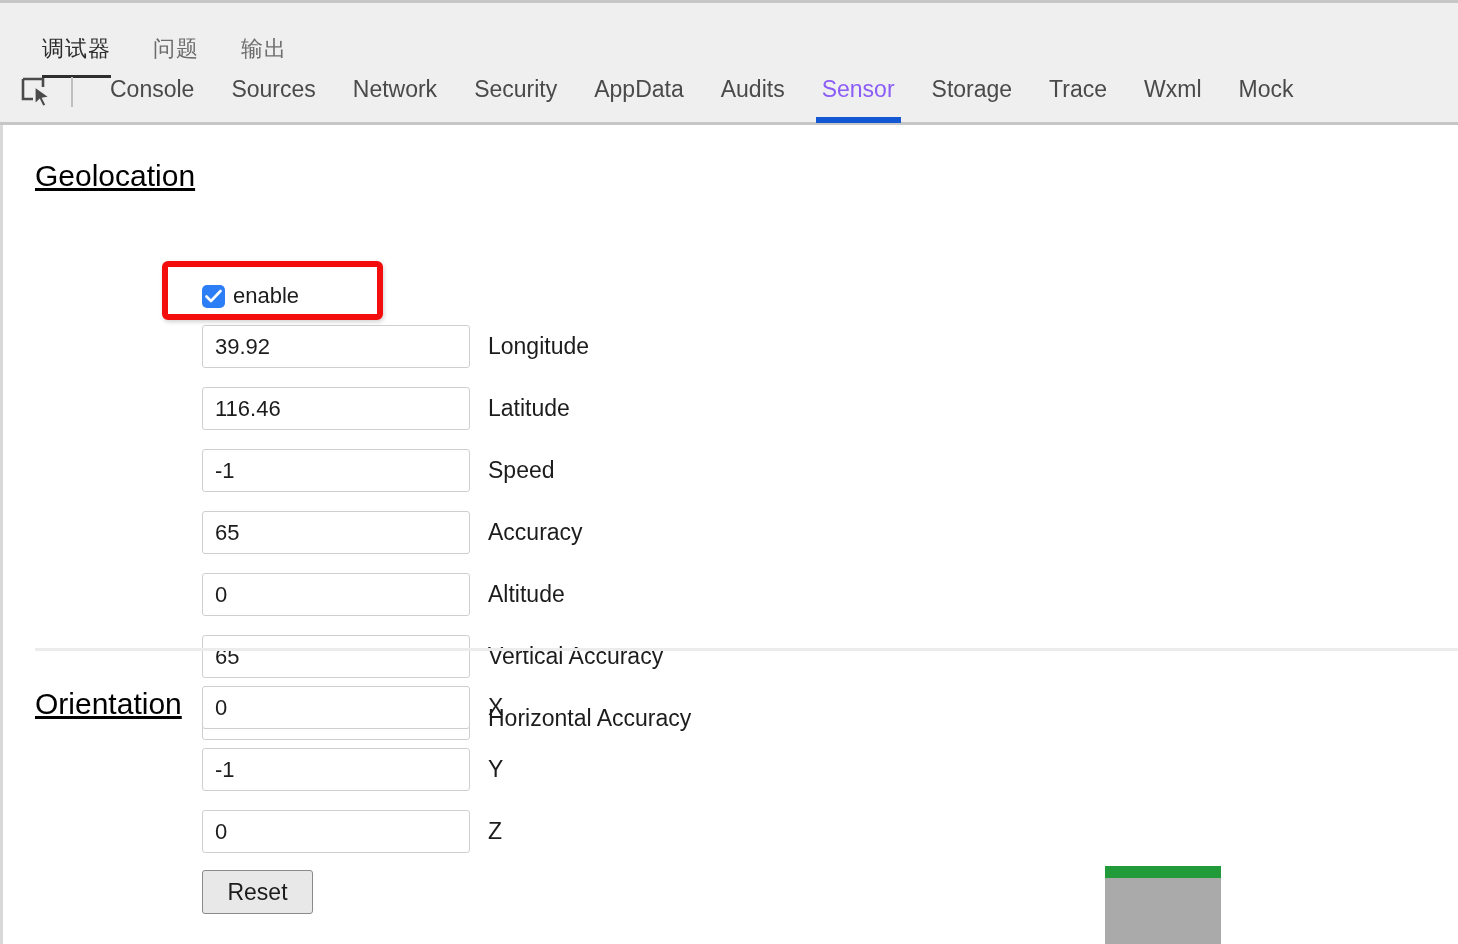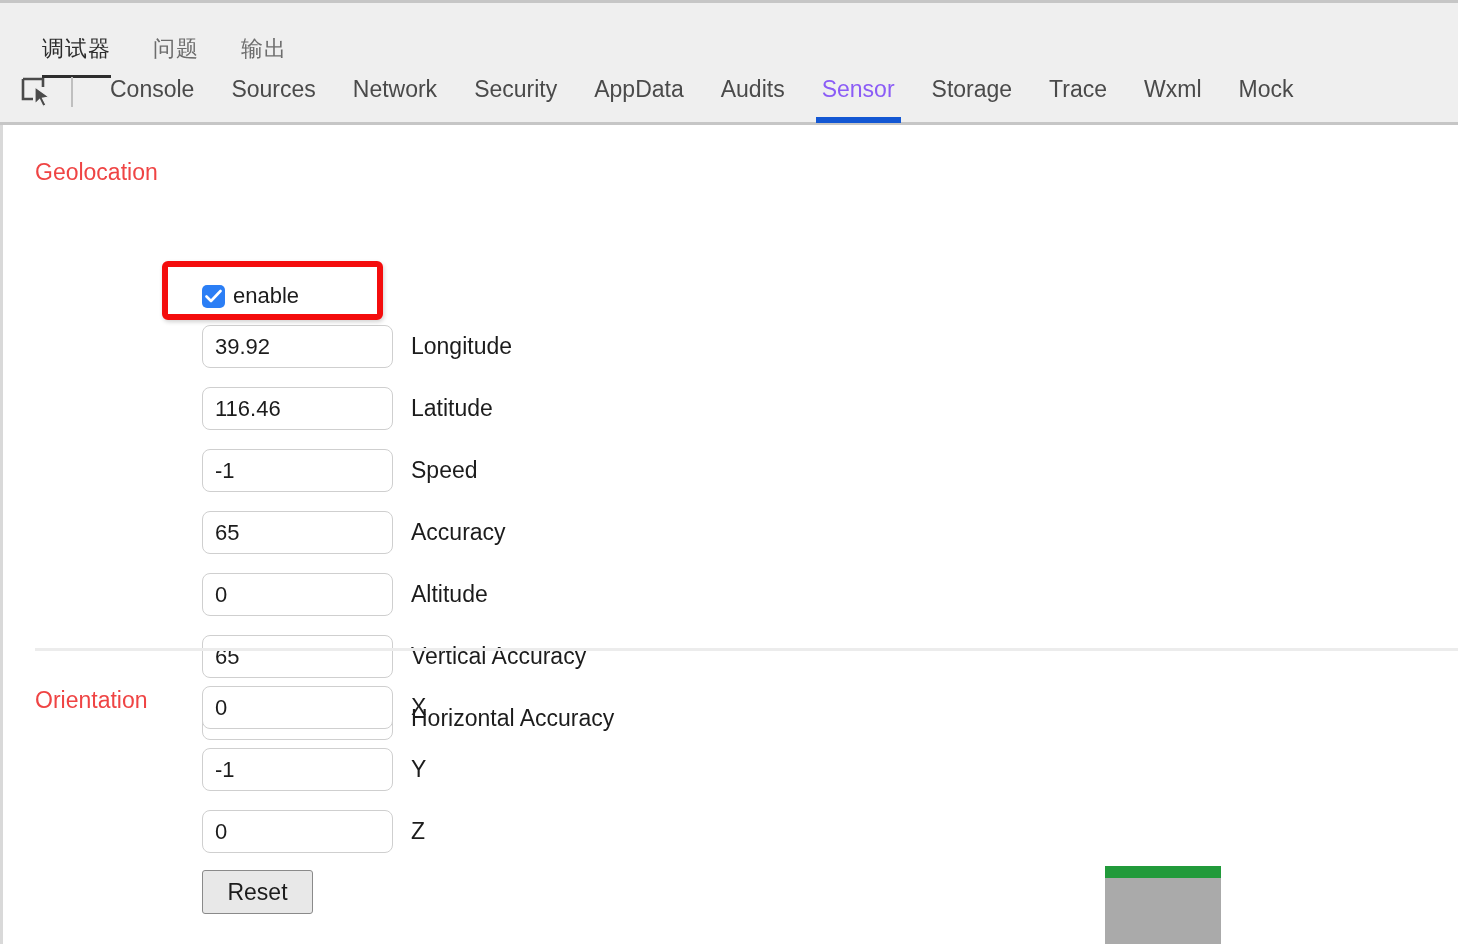--- a/index.html
+++ b/index.html
@@ -110,35 +110,36 @@
     width: 1458px;
     height: 819px;
     background: #ffffff;
     border-left: 3px solid #d9d9d9;
   }
 
   .section { position: relative; }
 
   .section-label {
     position: absolute;
-    font-size: 23px;
-    color: #ef4444;
+    font-size: 30px;
+    color: #000000;
     white-space: nowrap;
+    text-decoration: underline;
   }
 
   .field-row {
     position: absolute;
     display: flex;
     align-items: center;
   }
   .field-input {
-    width: 191px;
+    width: 268px;
     height: 43px;
     border: 1px solid #cfcfcf;
-    border-radius: 8px;
+    border-radius: 3px;
     background: #ffffff;
     font-family: "Liberation Sans", sans-serif;
     font-size: 22px;
     color: #1c1c1c;
     padding: 0 12px;
     outline: none;
   }
   .field-caption {
     margin-left: 18px;
     font-size: 23px;

